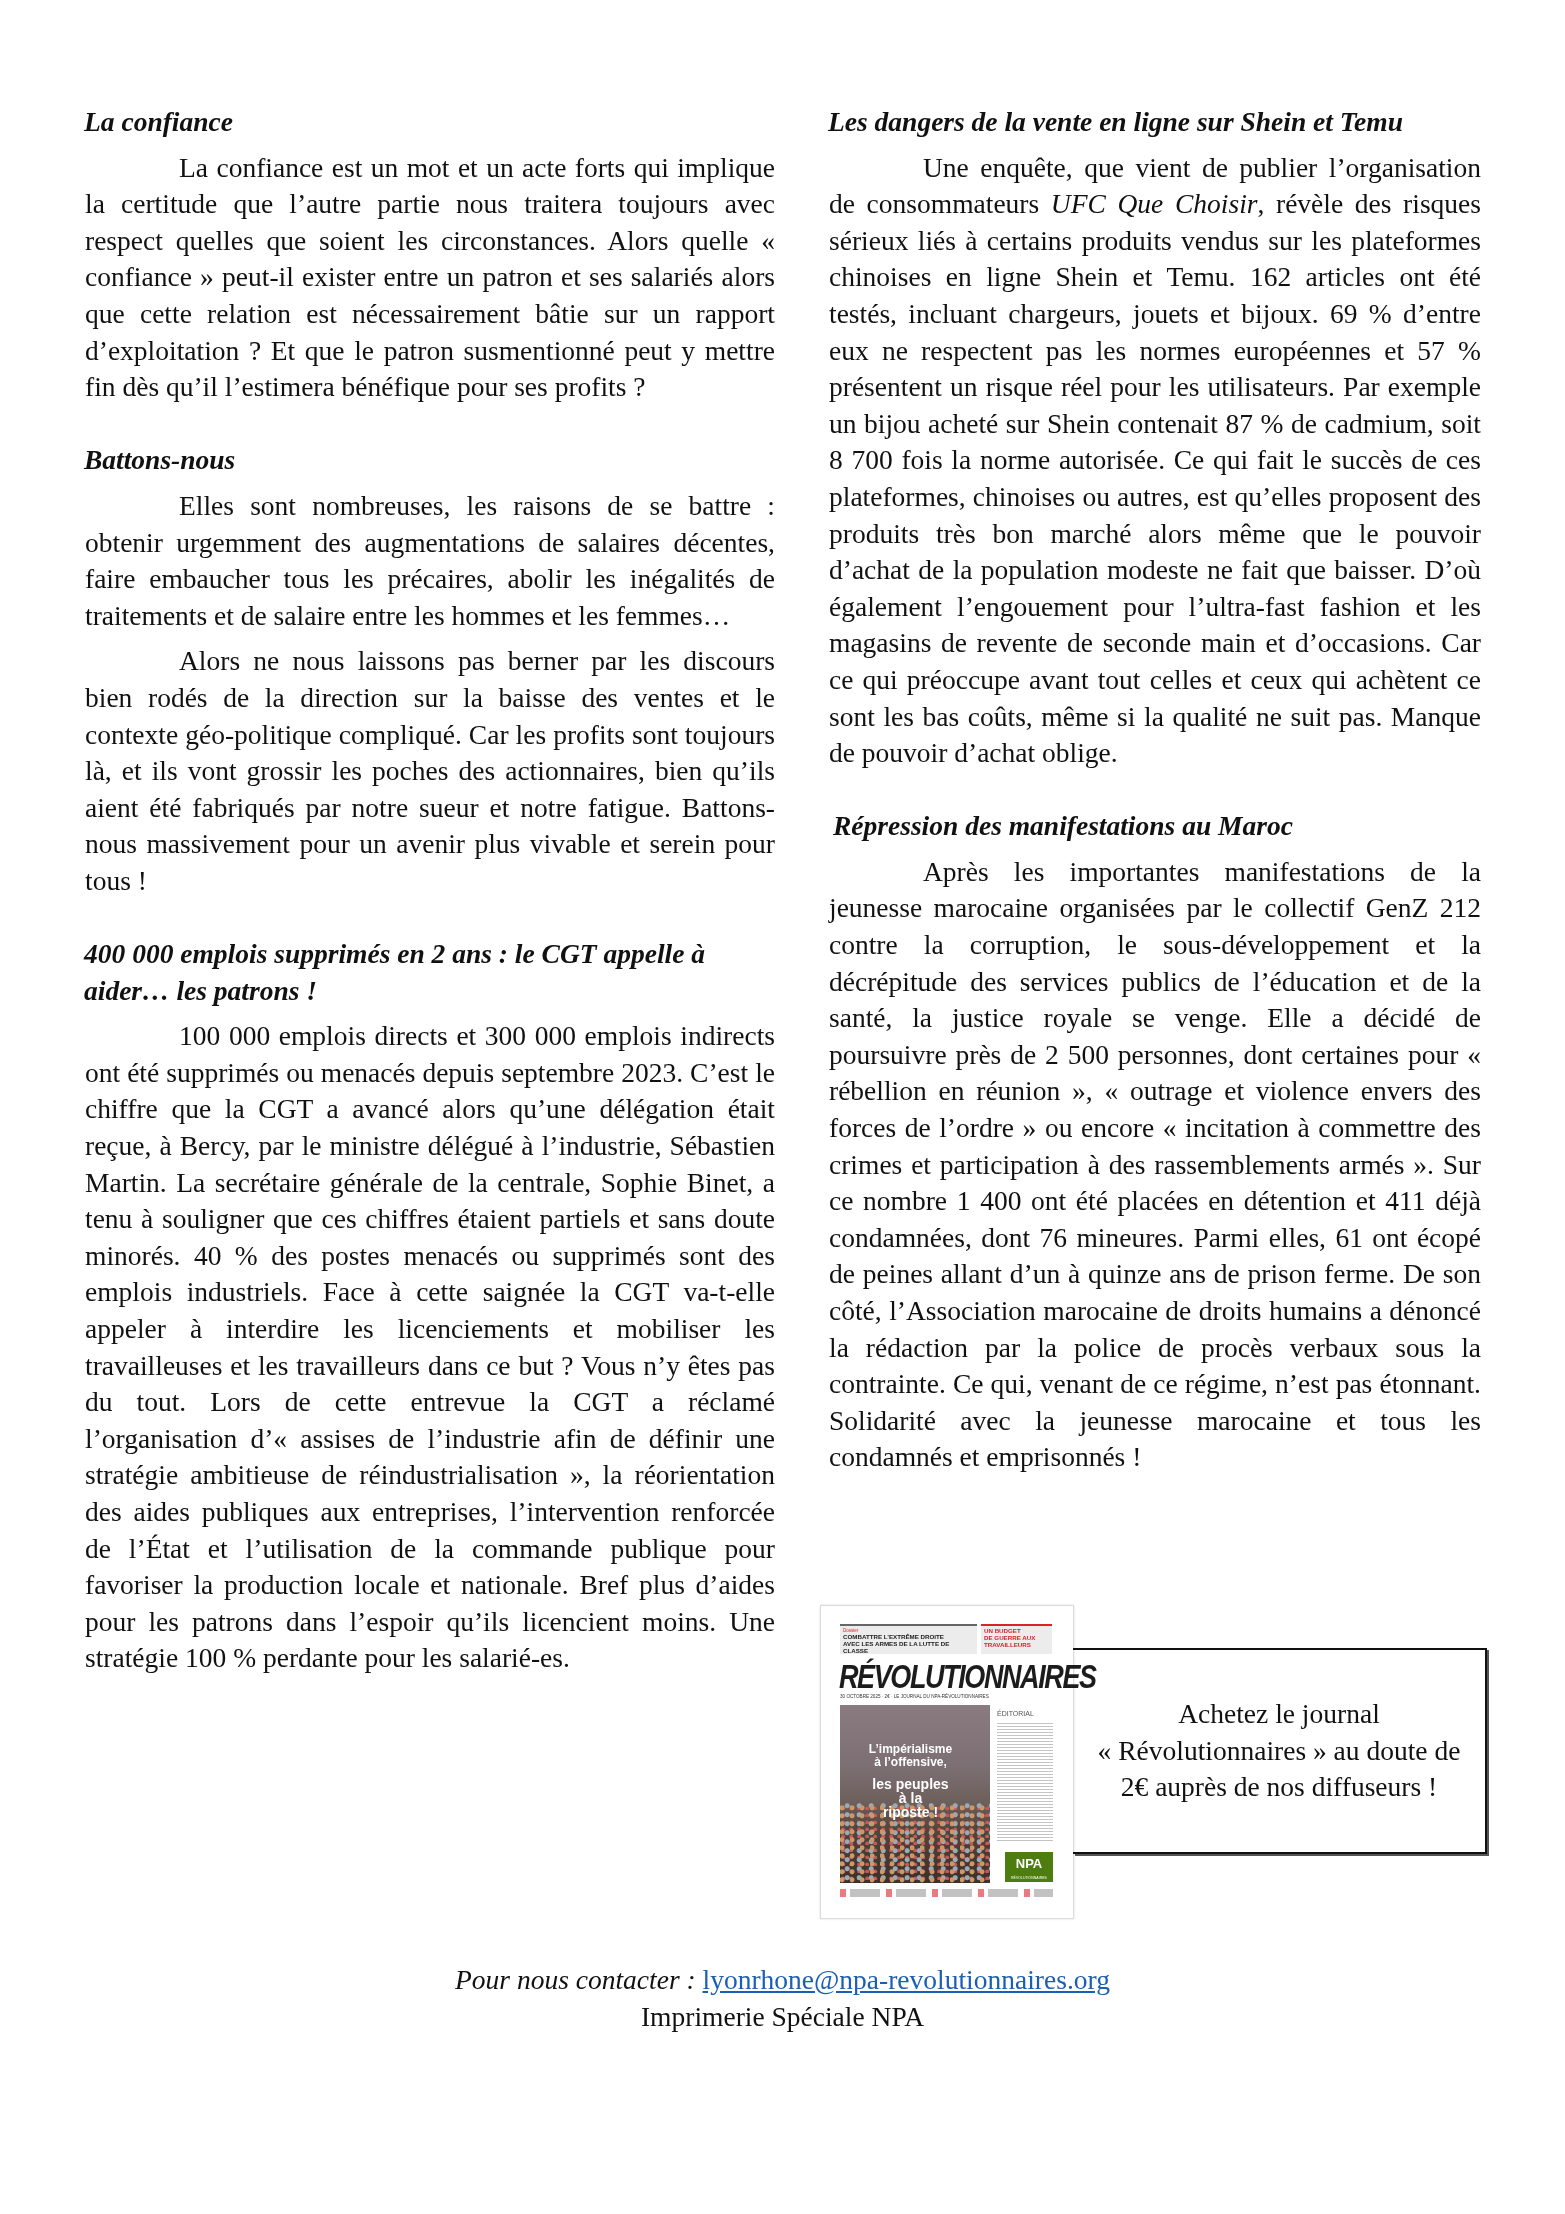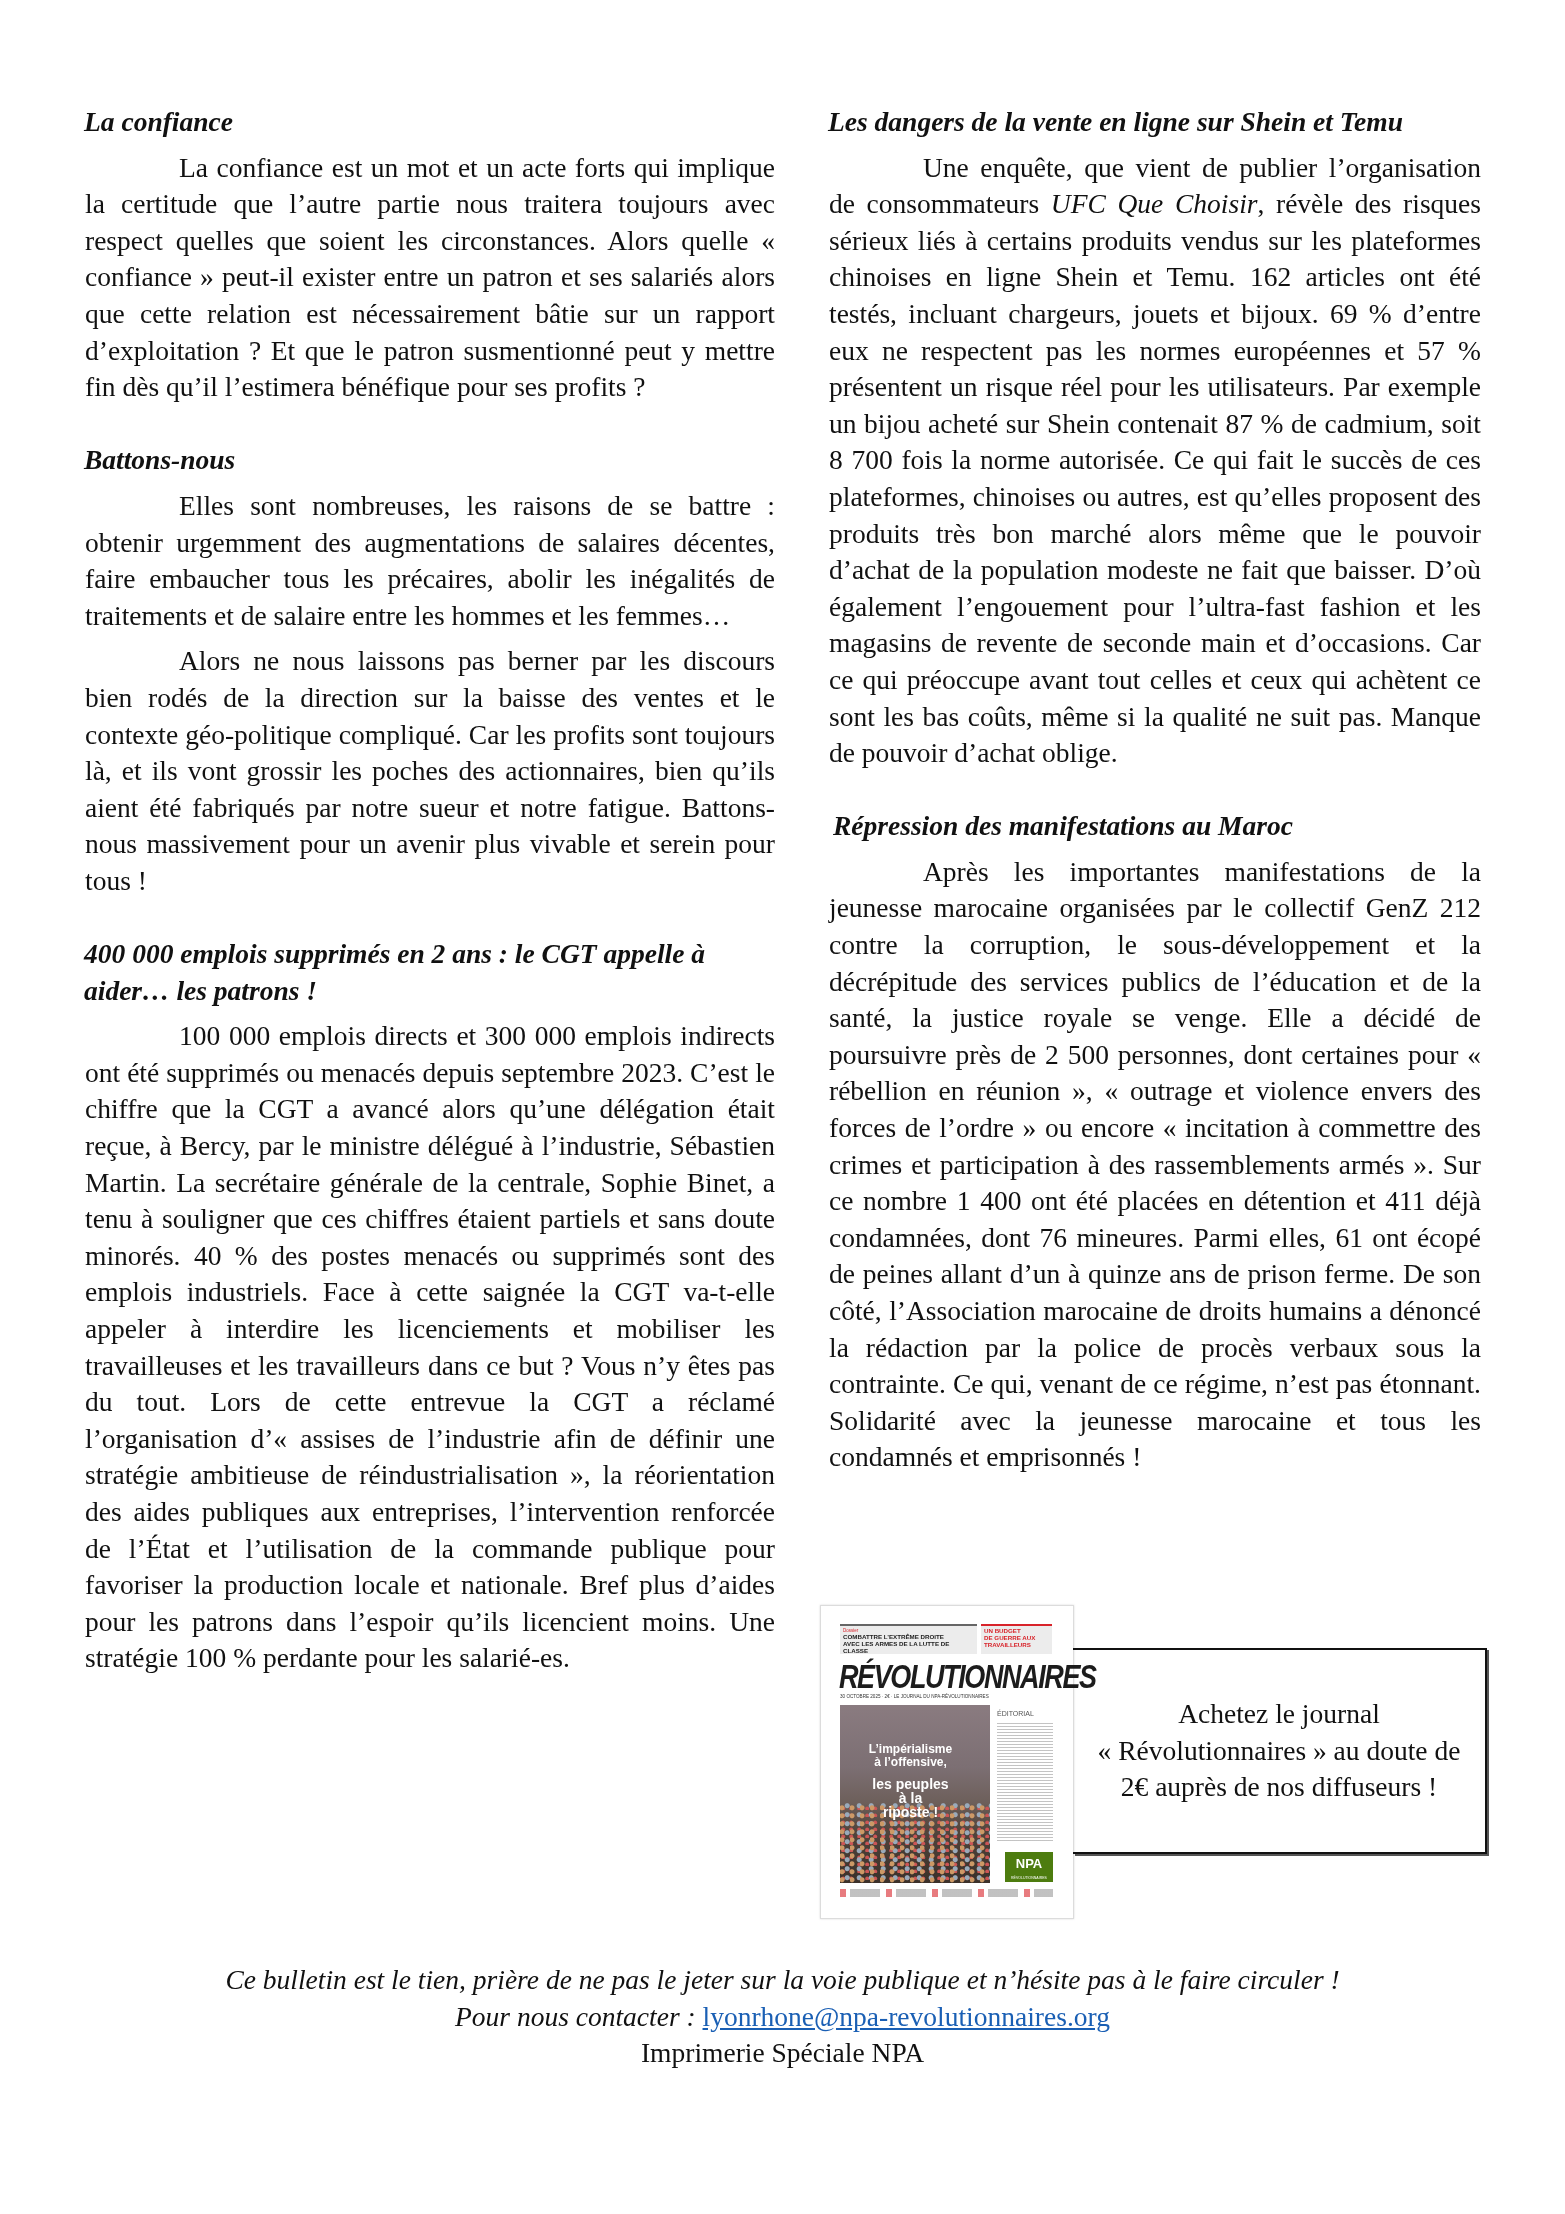--- a/index.html
+++ b/index.html
@@ -127,18 +127,17 @@
   <div class="promo-box">
     <div>
       <div>Achetez le journal</div>
       <div>« Révolutionnaires » au doute de</div>
       <div>2€ auprès de nos diffuseurs !</div>
     </div>
   </div>
 </div>
 
 <div class="footer">
-  <div class="footer-line1">Ce bulletin est le tien, prière de ne pas le jeter sur la voie publique et n’hésite pas à le faire circuler !</div>
   <div class="footer-line2">
     <span class="lbl">Pour nous contacter : </span><a class="footer-link" href="mailto:lyonrhone@npa-revolutionnaires.org">lyonrhone@npa-revolutionnaires.org</a>
   </div>
   <div>Imprimerie Spéciale NPA</div>
 </div>
 
 </body></html>

